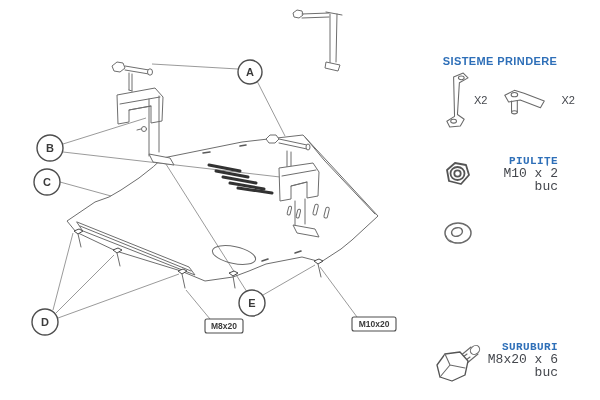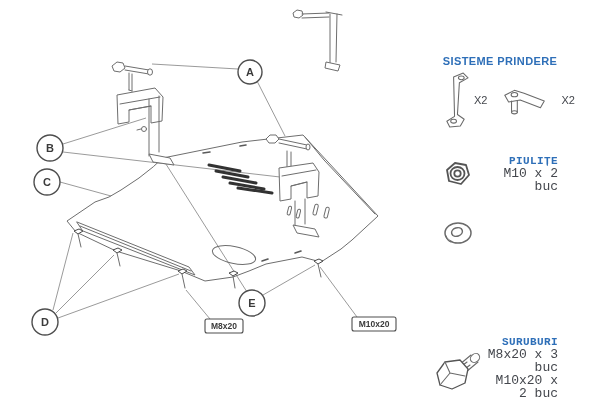--- a/index.html
+++ b/index.html
@@ -228,19 +228,18 @@
     <div class="hw hw-bolts">
       <svg class="hw-icon" width="52" height="48" viewBox="0 0 52 48" style="margin-left:0">
         <path class="mini" d="M26,21 L38,11 M33,28 L45,18"></path>
         <ellipse class="mini" cx="42" cy="14" rx="5" ry="4" transform="rotate(-40 42 14)"></ellipse>
         <path class="mini" d="M30,21 l4,-3 M33,24 l4,-3"></path>
         <path class="mini2" style="stroke-width:1.3" d="M4,29 L12,18 L27,16 L35,25 L32,39 L19,45 L7,41 Z"></path>
         <path class="mini" d="M12,18 L17,29 L7,41 M17,29 L32,32"></path>
       </svg>
       <div class="hw-text">
         <div class="sec-title">SURUBURI</div>
-        <div class="spec">M8x20 x 3 buc</div>
-        <div class="spec">M10x20 x 2 buc</div>
+        <div class="spec">M8x20 x 6 buc</div>
       </div>
     </div>
 
   </div>
 </div>
 
 </body></html>

